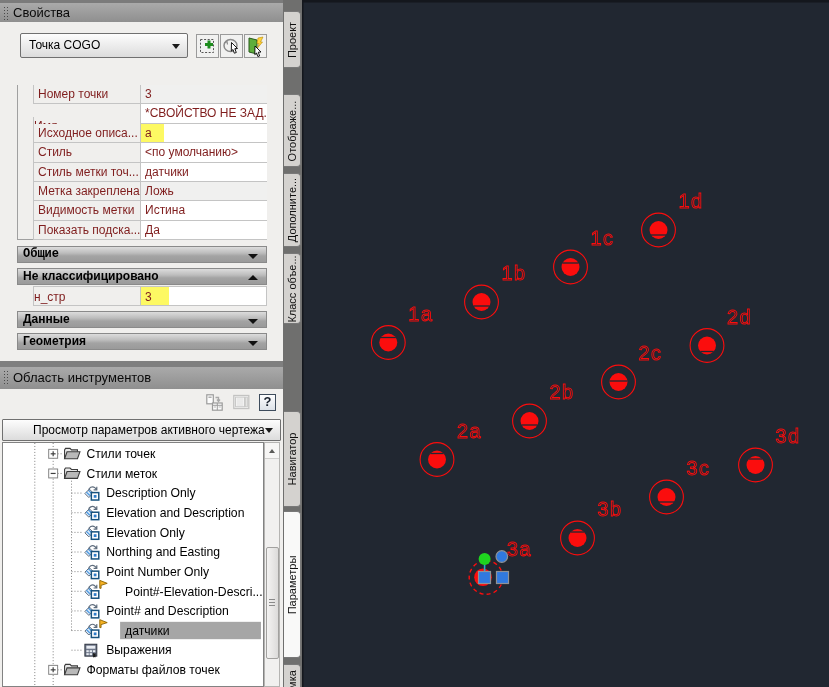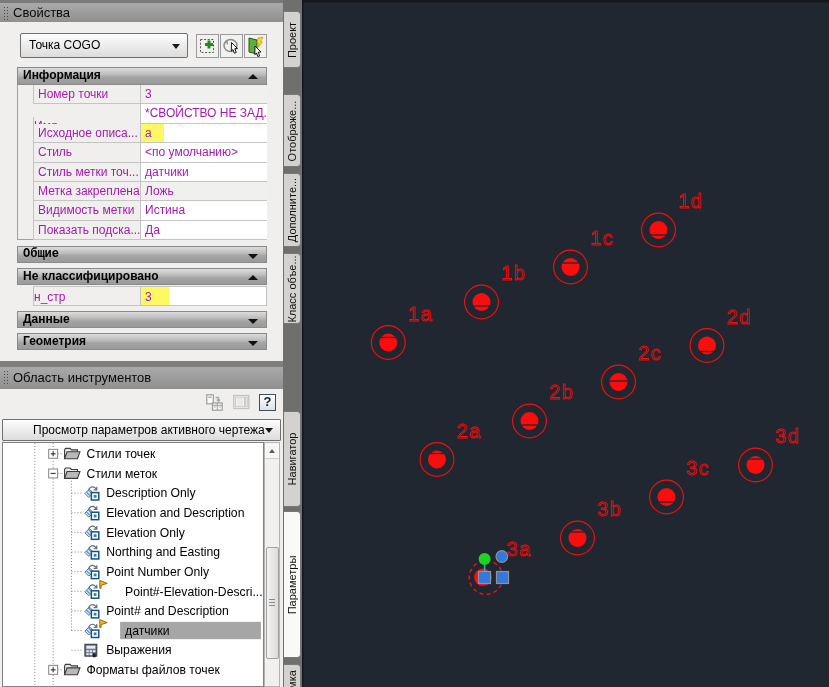--- a/index.html
+++ b/index.html
@@ -7,21 +7,21 @@
 #root{position:relative;width:829px;height:687px;overflow:hidden;background:#f0efed;}
 .abs{position:absolute;}
 .titlebar{background:linear-gradient(180deg,#aaaaaa,#8f8f8f);color:#0a0a0a;font-size:13px;}
 .grip{width:6px;height:14px;background-image:radial-gradient(circle,#4a4a4a 34%,rgba(0,0,0,0) 40%);background-size:3px 3px;}
 .sech{background:linear-gradient(180deg,#dcdcdc 0%,#bdbdbd 40%,#a3a3a3 60%,#9a9a9a 100%);border:1px solid #8a8a8a;font-size:12px;font-weight:bold;color:#000;line-height:15px;padding-left:5px;}
 .arr{position:absolute;right:8px;top:6px;width:0;height:0;border-left:5px solid transparent;border-right:5px solid transparent;}
 .arrdn{border-top:5px solid #111;}
 .arrup{border-bottom:5px solid #111;}
 .combo{background:linear-gradient(180deg,#fdfdfd,#e9e9e9 60%,#dcdcdc);border:1px solid #707070;border-radius:2px;font-size:12px;color:#000;}
 .cartd{position:absolute;right:7px;top:9px;width:0;height:0;border-left:4.5px solid transparent;border-right:4.5px solid transparent;border-top:5px solid #1a1a1a;}
-.cell{position:absolute;font-size:12px;color:#a21caf;white-space:nowrap;overflow:hidden;}
+.cell{position:absolute;font-size:12px;color:#7f1d1d;white-space:nowrap;overflow:hidden;}
 .vtab{position:absolute;left:284px;width:17px;background:#d4d2cf;border:1px solid #787878;border-left:none;border-radius:0 4px 4px 0;}
 .vtab span{position:absolute;left:50%;top:50%;font-size:11px;color:#111;transform:translate(-50%,-50%) rotate(-90deg);white-space:nowrap;}
 </style></head><body>
 <div id="root">
 <div class="abs" style="left:0;top:0;width:303px;height:3px;background:#7b7b7b;"></div>
 <div class="abs titlebar" style="left:0;top:3px;width:284px;height:19px;line-height:19px;">
       <div class="abs grip" style="left:3px;top:3px;"></div>
       <span style="position:absolute;left:13px;">Свойства</span>
     </div>
 <div class="abs" style="left:0;top:22px;width:284px;height:339px;background:#f0efed;border-radius:0 3px 3px 0;"></div>
@@ -37,21 +37,20 @@
 <div class="abs" style="left:220px;top:34px;width:23px;height:24px;background:#f1f1f0;border:1px solid #9a9a9a;"><svg width="21" height="22" viewBox="0 0 21 22">
         <ellipse cx="9.5" cy="10.5" rx="6.5" ry="6" fill="none" stroke="#8a8a8a" stroke-width="1.5"></ellipse>
         <path d="M3.5,8 L6,6.5 L6.5,9.5" fill="none" stroke="#8a8a8a" stroke-width="1.2"></path>
         <path d="M10.5,7.5 L16.5,13.5 L13.8,13.7 L15.3,17.5 L13.3,18.2 L12,14.5 L10.3,16.1 Z" fill="#fff" stroke="#000" stroke-width="0.9"></path>
       </svg></div>
 <div class="abs" style="left:244px;top:34px;width:23px;height:24px;background:#f1f1f0;border:1px solid #9a9a9a;"><svg width="21" height="22" viewBox="0 0 21 22">
         <path d="M4,3 L12,5 L12,19 L4,17 Z" fill="#5fae3c" stroke="#27591a" stroke-width="1"></path>
         <path d="M13,3 L18,2 L15.5,7 L17.5,7 L12.5,13 L14,8.5 L12,8.5 Z" fill="#ffd23a" stroke="#b98a00" stroke-width="0.6"></path>
         <path d="M10,11 L16,17 L13.3,17.2 L14.6,21 L12.8,21.5 L11.6,18 L9.8,19.6 Z" fill="#fff" stroke="#000" stroke-width="0.9"></path>
       </svg></div>
-<div class="abs sech" style="left:17px;top:67px;width:250px;height:18px;">Информация<div class="arr arrup" style="top:6px;"></div></div>
 <div class="abs" style="left:17px;top:85px;width:250px;height:155px;border:1px solid #a0a0a0;border-top:none;background:#f0efed;"></div>
 <div class="cell" style="left:33px;top:85.0px;width:107px;height:19.4px;line-height:19.4px;background:#f0efed;border-left:1px solid #c4c4c4;border-bottom:1px solid #c4c4c4;padding-left:4px;">Номер точки</div>
 <div class="cell" style="left:140px;top:85.0px;width:127px;height:19.4px;line-height:19.4px;background:#f0f0ef;border-left:1px solid #c4c4c4;border-bottom:1px solid #c4c4c4;">
       <span style="position:absolute;left:4px;">3</span>
     </div>
 <div class="cell" style="left:33px;top:117px;width:107px;height:19.4px;line-height:19.4px;background:#f0efed;border-left:1px solid #c4c4c4;border-bottom:1px solid #c4c4c4;">Имя</div>
 <div class="cell" style="left:140px;top:104.4px;width:127px;height:19.4px;line-height:19.4px;background:#fff;border-left:1px solid #c4c4c4;border-bottom:1px solid #c4c4c4;">
       <span style="position:absolute;left:4px;">*СВОЙСТВО НЕ ЗАД...</span>
     </div>
 <div class="cell" style="left:33px;top:123.8px;width:107px;height:19.4px;line-height:19.4px;background:#f0efed;border-left:1px solid #c4c4c4;border-bottom:1px solid #c4c4c4;padding-left:4px;">Исходное описа...</div>

